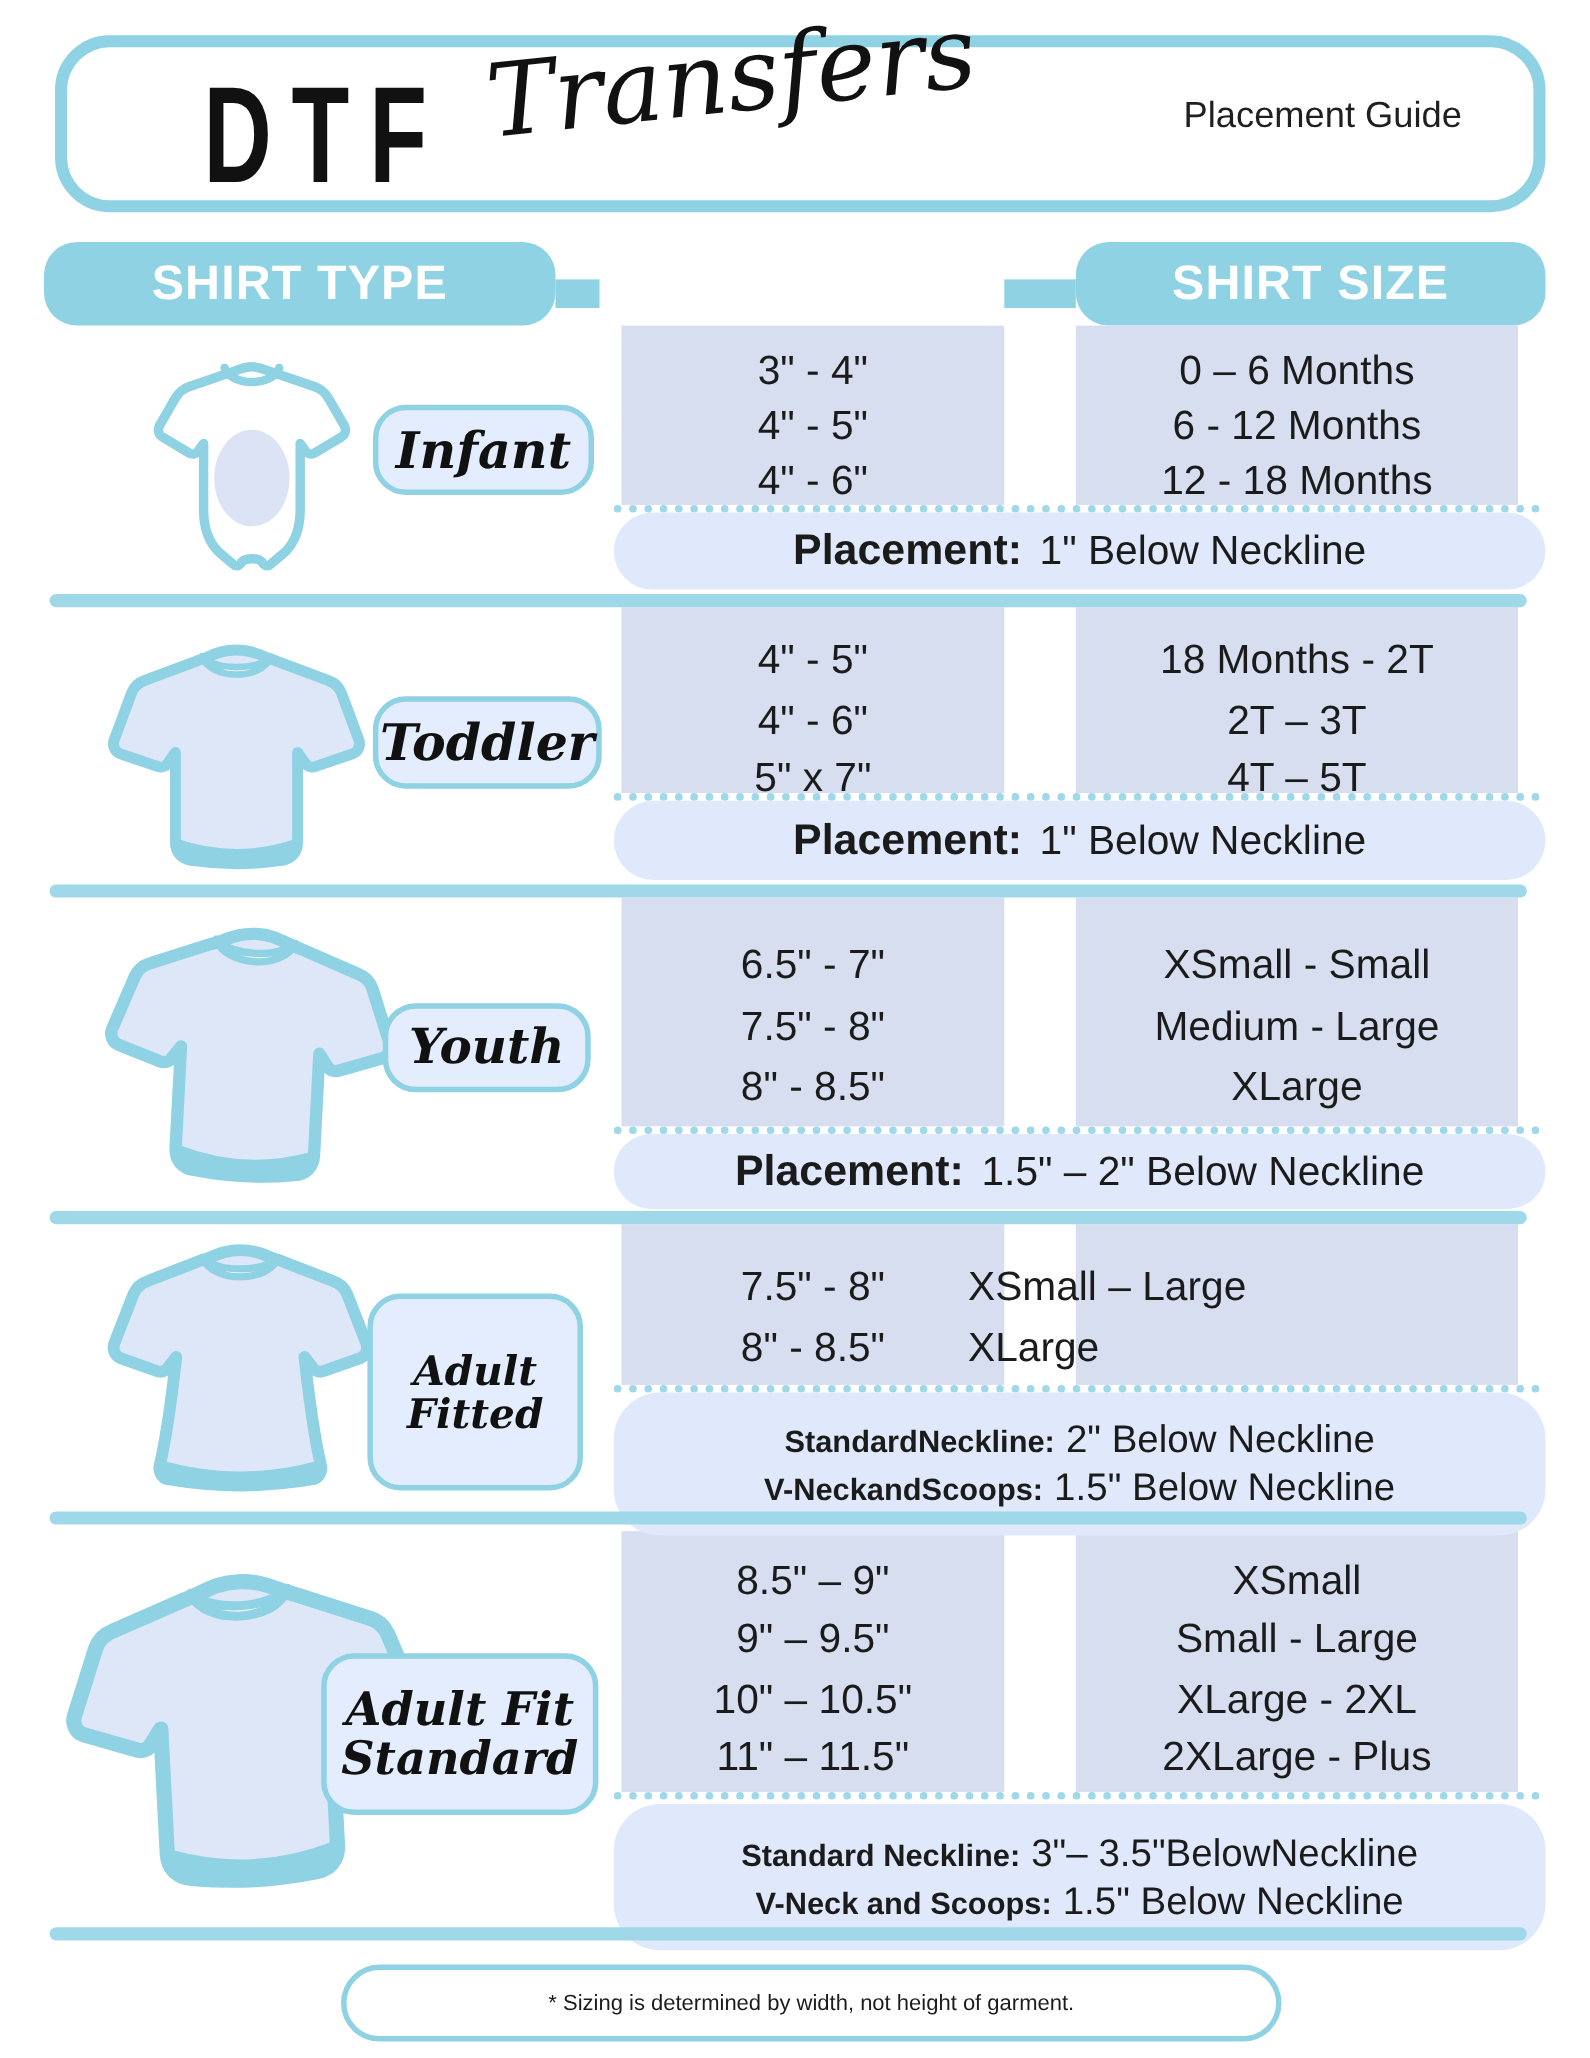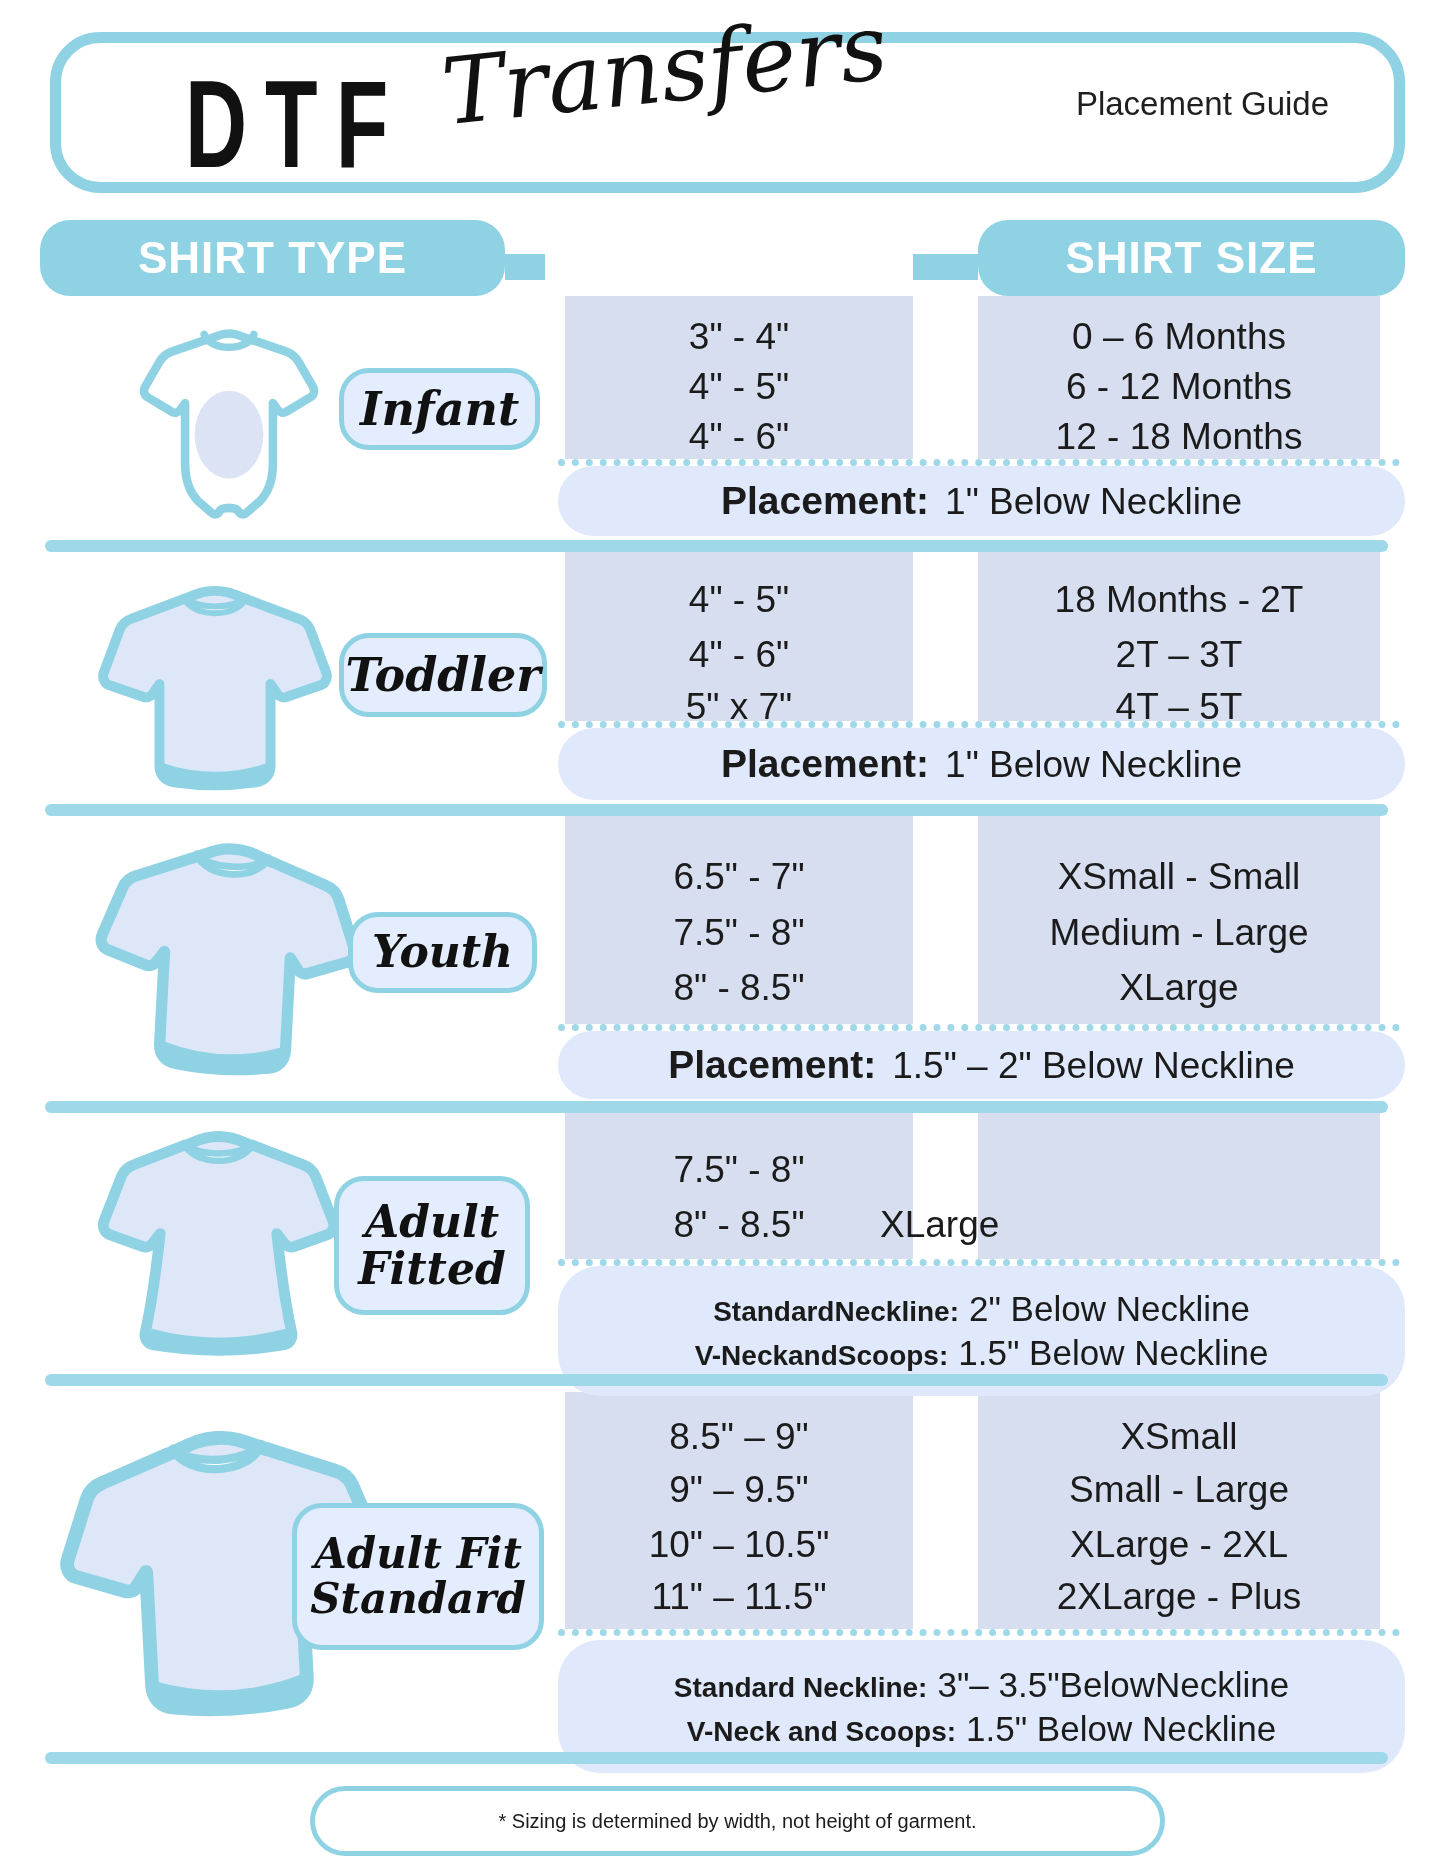--- a/index.html
+++ b/index.html
@@ -182,27 +182,28 @@
   <div class="abs colbg design" style="top:1113px;height:146px;"></div>
   <div class="abs colbg shirt" style="top:1113px;height:146px;"></div>
 
   <div class="abs icon-wrap" style="left:89px;top:1120px;width:259px;height:251px;">
     <svg viewBox="0 0 240 230">
       <path d="M120,14 C104,14 97,20 86,23 L42,40 C36,42 32,46 30,51 L14,92 C12,97 14,103 19,105 L50,116 C53,117 57,116 59,113 L66,104 C62,140 58,170 52,196 C51,201 54,206 59,207 C100,214 140,214 181,207 C186,206 189,201 188,196 C182,170 178,140 174,104 L181,113 C183,116 187,117 190,116 L221,105 C226,103 228,97 226,92 L210,51 C208,46 204,42 198,40 L154,23 C143,20 136,14 120,14 Z" fill="#dde7f8" stroke="#8ed2e4" stroke-width="10" stroke-linejoin="round"></path>
       <path d="M88,20 C96,42 144,42 152,20 C138,33 102,33 88,20 Z" fill="#ffffff" stroke="#8ed2e4" stroke-width="6" stroke-linejoin="round"></path>
       <path d="M56,199 Q120,216 184,199" fill="none" stroke="#8ed2e4" stroke-width="14"></path>
     </svg>
   </div>
-  <div class="abs label-pill" style="left:334px;top:1176px;width:196px;height:139px;font-size:44px;">
+  <div class="abs label-pill" style="left:334px;top:1176px;width:196px;height:179px;font-size:37px;">
     <span>Adult</span>
     <span>Fitted</span>
   </div>
 
   <div class="cell design-cell" style="top:1145px;">7.5" - 8"</div>
   <div class="cell design-cell" style="top:1200px;">8" - 8.5"</div>
+  <div class="cell shirt-cell-left" style="top:1145px;">XSmall – Large</div>
   <div class="cell shirt-cell-left" style="top:1200px;">XLarge</div>
 
   <div class="abs dotted" style="top:1259px;"></div>
   <div class="abs pp two" style="top:1266px;height:130px;">
     <div class="pline">
       <span class="plabel">StandardNeckline:</span>
       <span class="pvalue">2" Below Neckline</span>
     </div>
     <div class="pline">
       <span class="plabel">V-NeckandScoops:</span>

